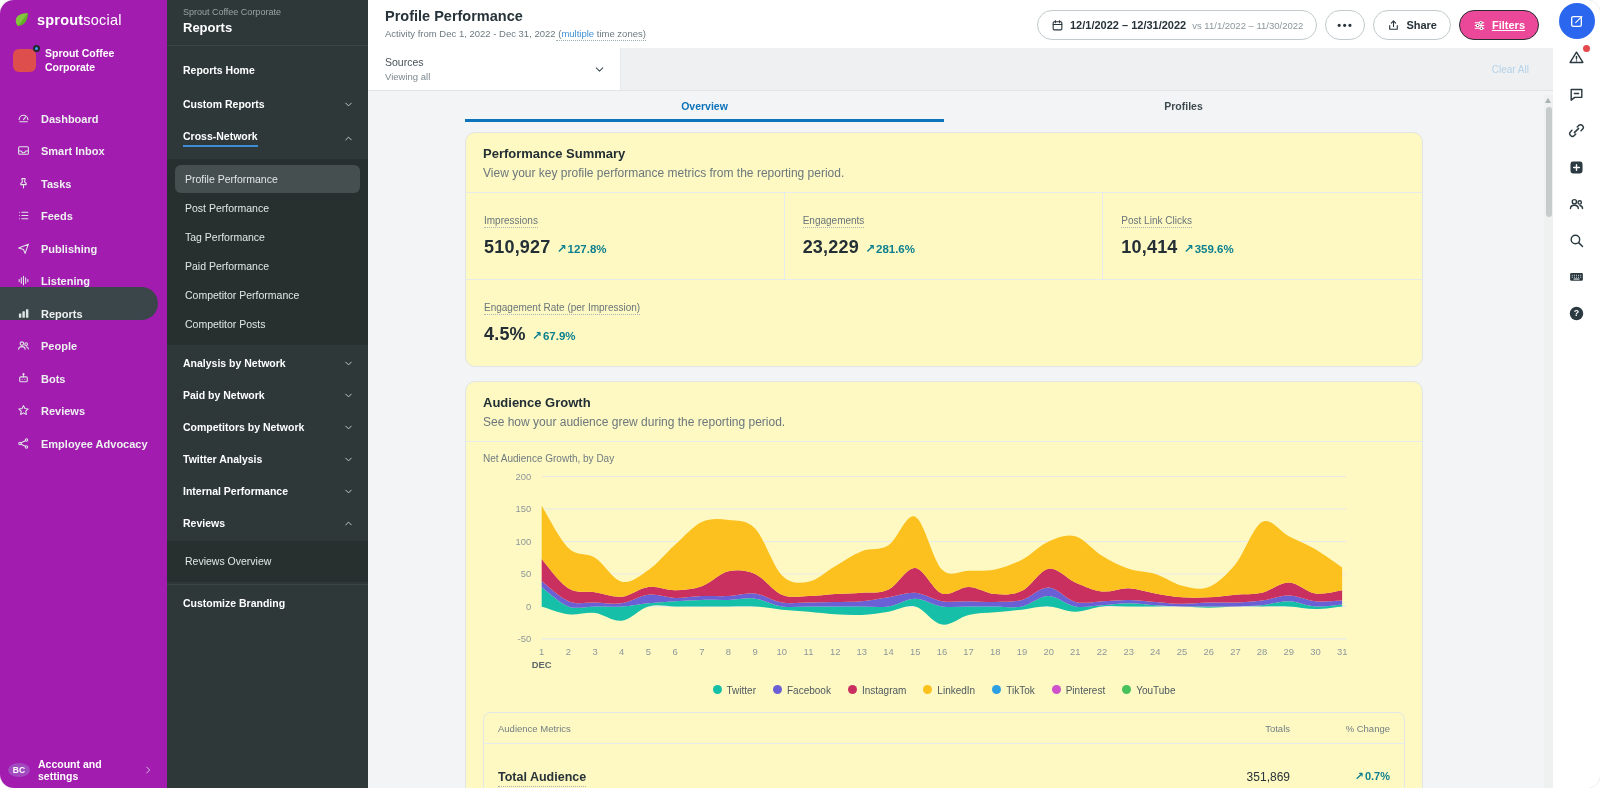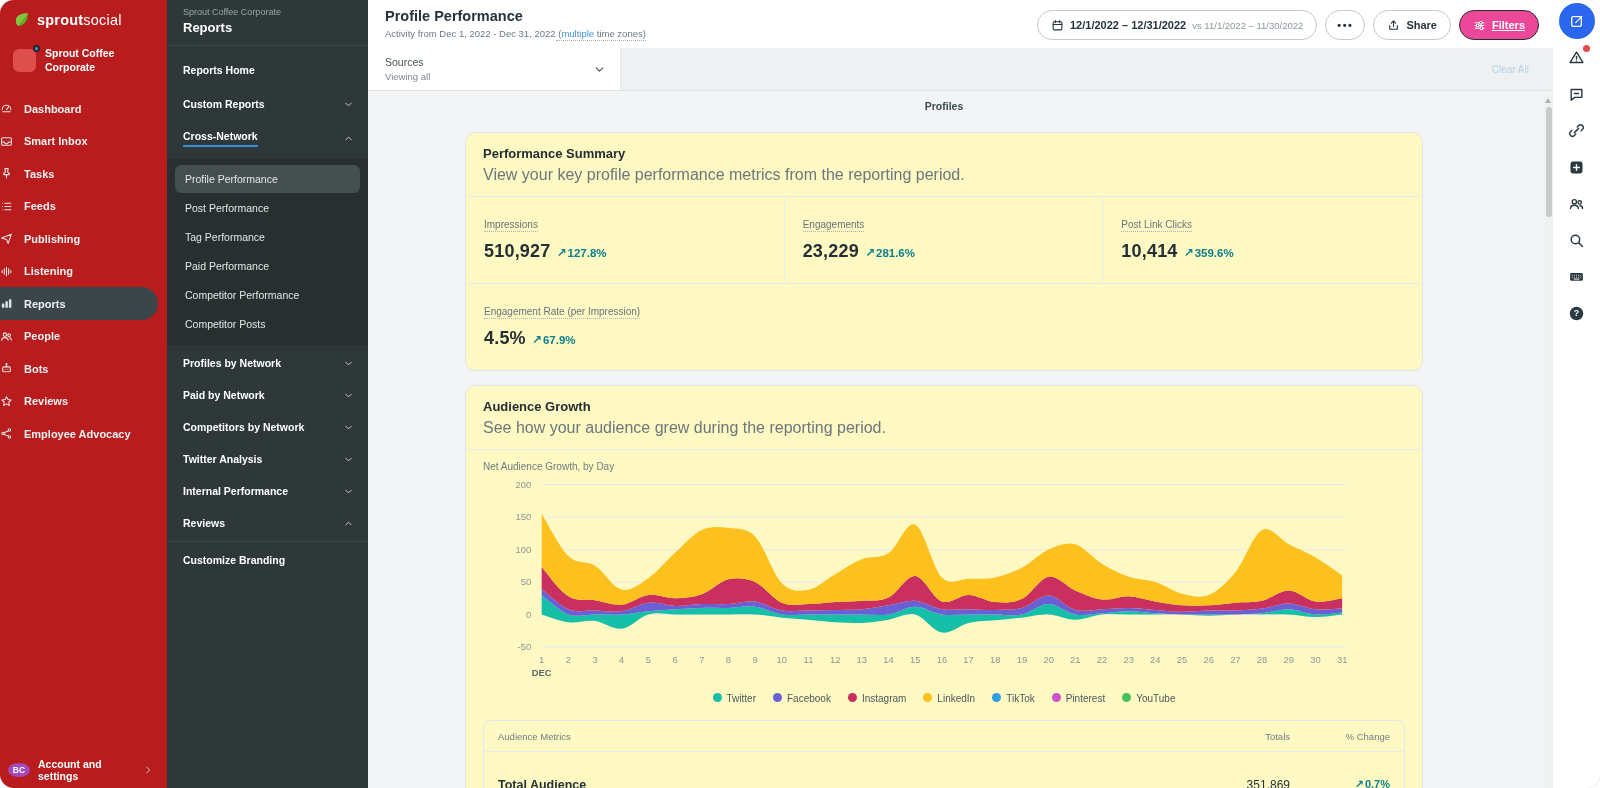--- a/index.html
+++ b/index.html
@@ -3,30 +3,30 @@
 <meta charset="utf-8">
 <style>
   html,body{margin:0;padding:0;background:#fff;}
   *{box-sizing:border-box;}
   .app{width:1600px;height:788px;display:flex;font-family:"Liberation Sans",sans-serif;
        border-radius:14px;overflow:hidden;box-shadow:0 0 0 1px rgba(0,0,0,.07);background:#f3f4f5;position:relative;}
   .i{display:inline-flex;line-height:0;}
   .i svg{width:1em;height:1em;}
 
   
-  .sb1{width:167px;background:#b91c1c;color:#fff;display:flex;flex-direction:column;flex:none;}
+  .sb1{width:167px;background:#a21caf;color:#fff;display:flex;flex-direction:column;flex:none;}
   .logo{display:flex;align-items:center;gap:7px;padding:11px 0 13px 13px;font-size:17px;}
   .logo-text{font-size:14.5px;color:#fff;letter-spacing:.2px;}
   .logo-text b{font-weight:bold;}
   .ws{display:flex;align-items:center;gap:9px;padding:6px 13px 14px;}
   .ws-icon{width:23px;height:23px;background:#de4e4c;border-radius:6px;position:relative;flex:none;}
   .ws-dot{position:absolute;top:-4px;right:-4px;width:7px;height:7px;background:#3f9cf0;border-radius:50%;border:2px solid #212b2d;}
   .ws-name{font-size:10.5px;font-weight:bold;line-height:1.3;}
   .nav{flex:1;padding-top:4px;}
-  .nav-item{display:flex;align-items:center;gap:11px;height:32.5px;font-size:11px;font-weight:bold;
+  .nav-item{display:flex;align-items:flex-end;gap:11px;height:32.5px;padding-left:17px;font-size:11px;font-weight:bold;
             color:#eef1f1;margin-right:9px;border-radius:0 17px 17px 0;cursor:pointer;}
   .nav-item .i{font-size:13px;color:#dfe5e5;}
   .nav-item.active{background:#3b464b;}
   .acct{display:flex;align-items:center;gap:8px;padding:8px 6px 6px 8px;font-size:10.5px;font-weight:bold;}
   .avatar{width:22px;height:14px;border-radius:50%;background:#a24bbe;display:flex;align-items:center;justify-content:center;
           font-size:8.5px;font-weight:bold;color:#fff;flex:none;}
   .acct .chev{margin-left:auto;margin-right:8px;font-size:10px;color:#dfe5e5;}
 
   
   .sb2{width:201px;background:#2e3839;color:#e8ebeb;display:flex;flex-direction:column;flex:none;}
@@ -65,21 +65,21 @@
   .src-value{font-size:9.5px;color:#7d898e;margin-top:3px;}
   .src .i{font-size:13px;color:#465257;}
   .clear{margin-left:auto;padding-right:24px;font-size:10px;font-weight:normal;color:#b5d2e8;cursor:pointer;}
   .tabs{display:flex;margin:0 130px 0 97px;}
   .tab{flex:1;text-align:center;padding:9px 0 7px;font-size:10.5px;font-weight:bold;color:#3c4a50;cursor:pointer;border-bottom:3px solid transparent;}
   .tab.active{color:#0d73ba;border-bottom-color:#0d73ba;}
   .content{flex:1;overflow:hidden;padding:10px 130px 0 97px;}
   .card{background:#fef9c3;border:1px solid #e1e5e6;border-radius:10px;margin-bottom:14px;overflow:hidden;}
   .card-head{padding:13px 17px 12px;border-bottom:1px solid #e8ebec;}
   .card-title{font-size:13px;font-weight:bold;color:#222e33;}
-  .card-sub{font-size:16px;color:#6b777c;margin-top:5px;}
+  .card-sub{font-size:12px;color:#6b777c;margin-top:5px;}
 
   .mgrid{display:grid;grid-template-columns:1fr 1fr 1fr;}
   .mcell{padding:17px 18px 21px;border-right:1px solid #e8ebec;}
   .mcell:nth-child(3){border-right:none;}
   .mcell.wide{grid-column:1/4;border-top:1px solid #e8ebec;border-right:none;}
   .m-label{font-size:10px;color:#68747a;display:inline-block;border-bottom:1px dotted #a9b4b8;padding-bottom:1px;cursor:pointer;}
   .m-line{margin-top:9px;display:flex;align-items:baseline;}
   .m-value{font-size:18px;font-weight:bold;color:#242f35;letter-spacing:.2px;}
   .m-arrow{color:#0c7f8f;font-size:12px;font-weight:bold;margin-left:6px;font-family:"DejaVu Sans",sans-serif;}
   .m-change{color:#0c7f8f;font-size:11.5px;font-weight:bold;margin-left:1px;}
@@ -275,21 +275,21 @@
         </div>
         <div class="rn-group">
           <div class="rn-sub active">Profile Performance</div>
           <div class="rn-sub">Post Performance</div>
           <div class="rn-sub">Tag Performance</div>
           <div class="rn-sub">Paid Performance</div>
           <div class="rn-sub">Competitor Performance</div>
           <div class="rn-sub">Competitor Posts</div>
         </div>
         <div class="rn-section">
-          <span class="rn-sec-label">Profiles by Network</span>
+          <span class="rn-sec-label">Analysis by Network</span>
           <span class="i">
             <svg viewBox="0 0 24 24" fill="none" stroke="currentColor" stroke-width="2" stroke-linecap="round" stroke-linejoin="round">
               <path d="M6 9l6 6 6-6"></path>
             </svg>
           </span>
         </div>
         <div class="rn-section">
           <span class="rn-sec-label">Paid by Network</span>
           <span class="i">
             <svg viewBox="0 0 24 24" fill="none" stroke="currentColor" stroke-width="2" stroke-linecap="round" stroke-linejoin="round">
@@ -321,20 +321,23 @@
             </svg>
           </span>
         </div>
         <div class="rn-section">
           <span class="rn-sec-label">Reviews</span>
           <span class="i">
             <svg viewBox="0 0 24 24" fill="none" stroke="currentColor" stroke-width="2" stroke-linecap="round" stroke-linejoin="round">
               <path d="M6 15l6-6 6 6"></path>
             </svg>
           </span>
+        </div>
+        <div class="rn-group">
+          <div class="rn-sub">Reviews Overview</div>
         </div>
         <div class="rn-link divided">Customize Branding</div>
       </div>
   </div>
 
   <div class="main">
     <div class="hdr">
       <div>
         <div class="hdr-title">Profile Performance</div>
         <div class="hdr-sub">
@@ -385,20 +388,21 @@
         <span class="i">
             <svg viewBox="0 0 24 24" fill="none" stroke="currentColor" stroke-width="2" stroke-linecap="round" stroke-linejoin="round">
               <path d="M6 9l6 6 6-6"></path>
             </svg>
           </span>
       </div>
       <span class="clear">Clear All</span>
     </div>
 
     <div class="tabs" id="tabs">
+        <div class="tab active">Overview</div>
         <div class="tab">Profiles</div>
       </div>
 
     <div class="content">
 
       <div class="card">
         <div class="card-head">
           <div class="card-title">Performance Summary</div>
           <div class="card-sub">View your key profile performance metrics from the reporting period.</div>
         </div>

